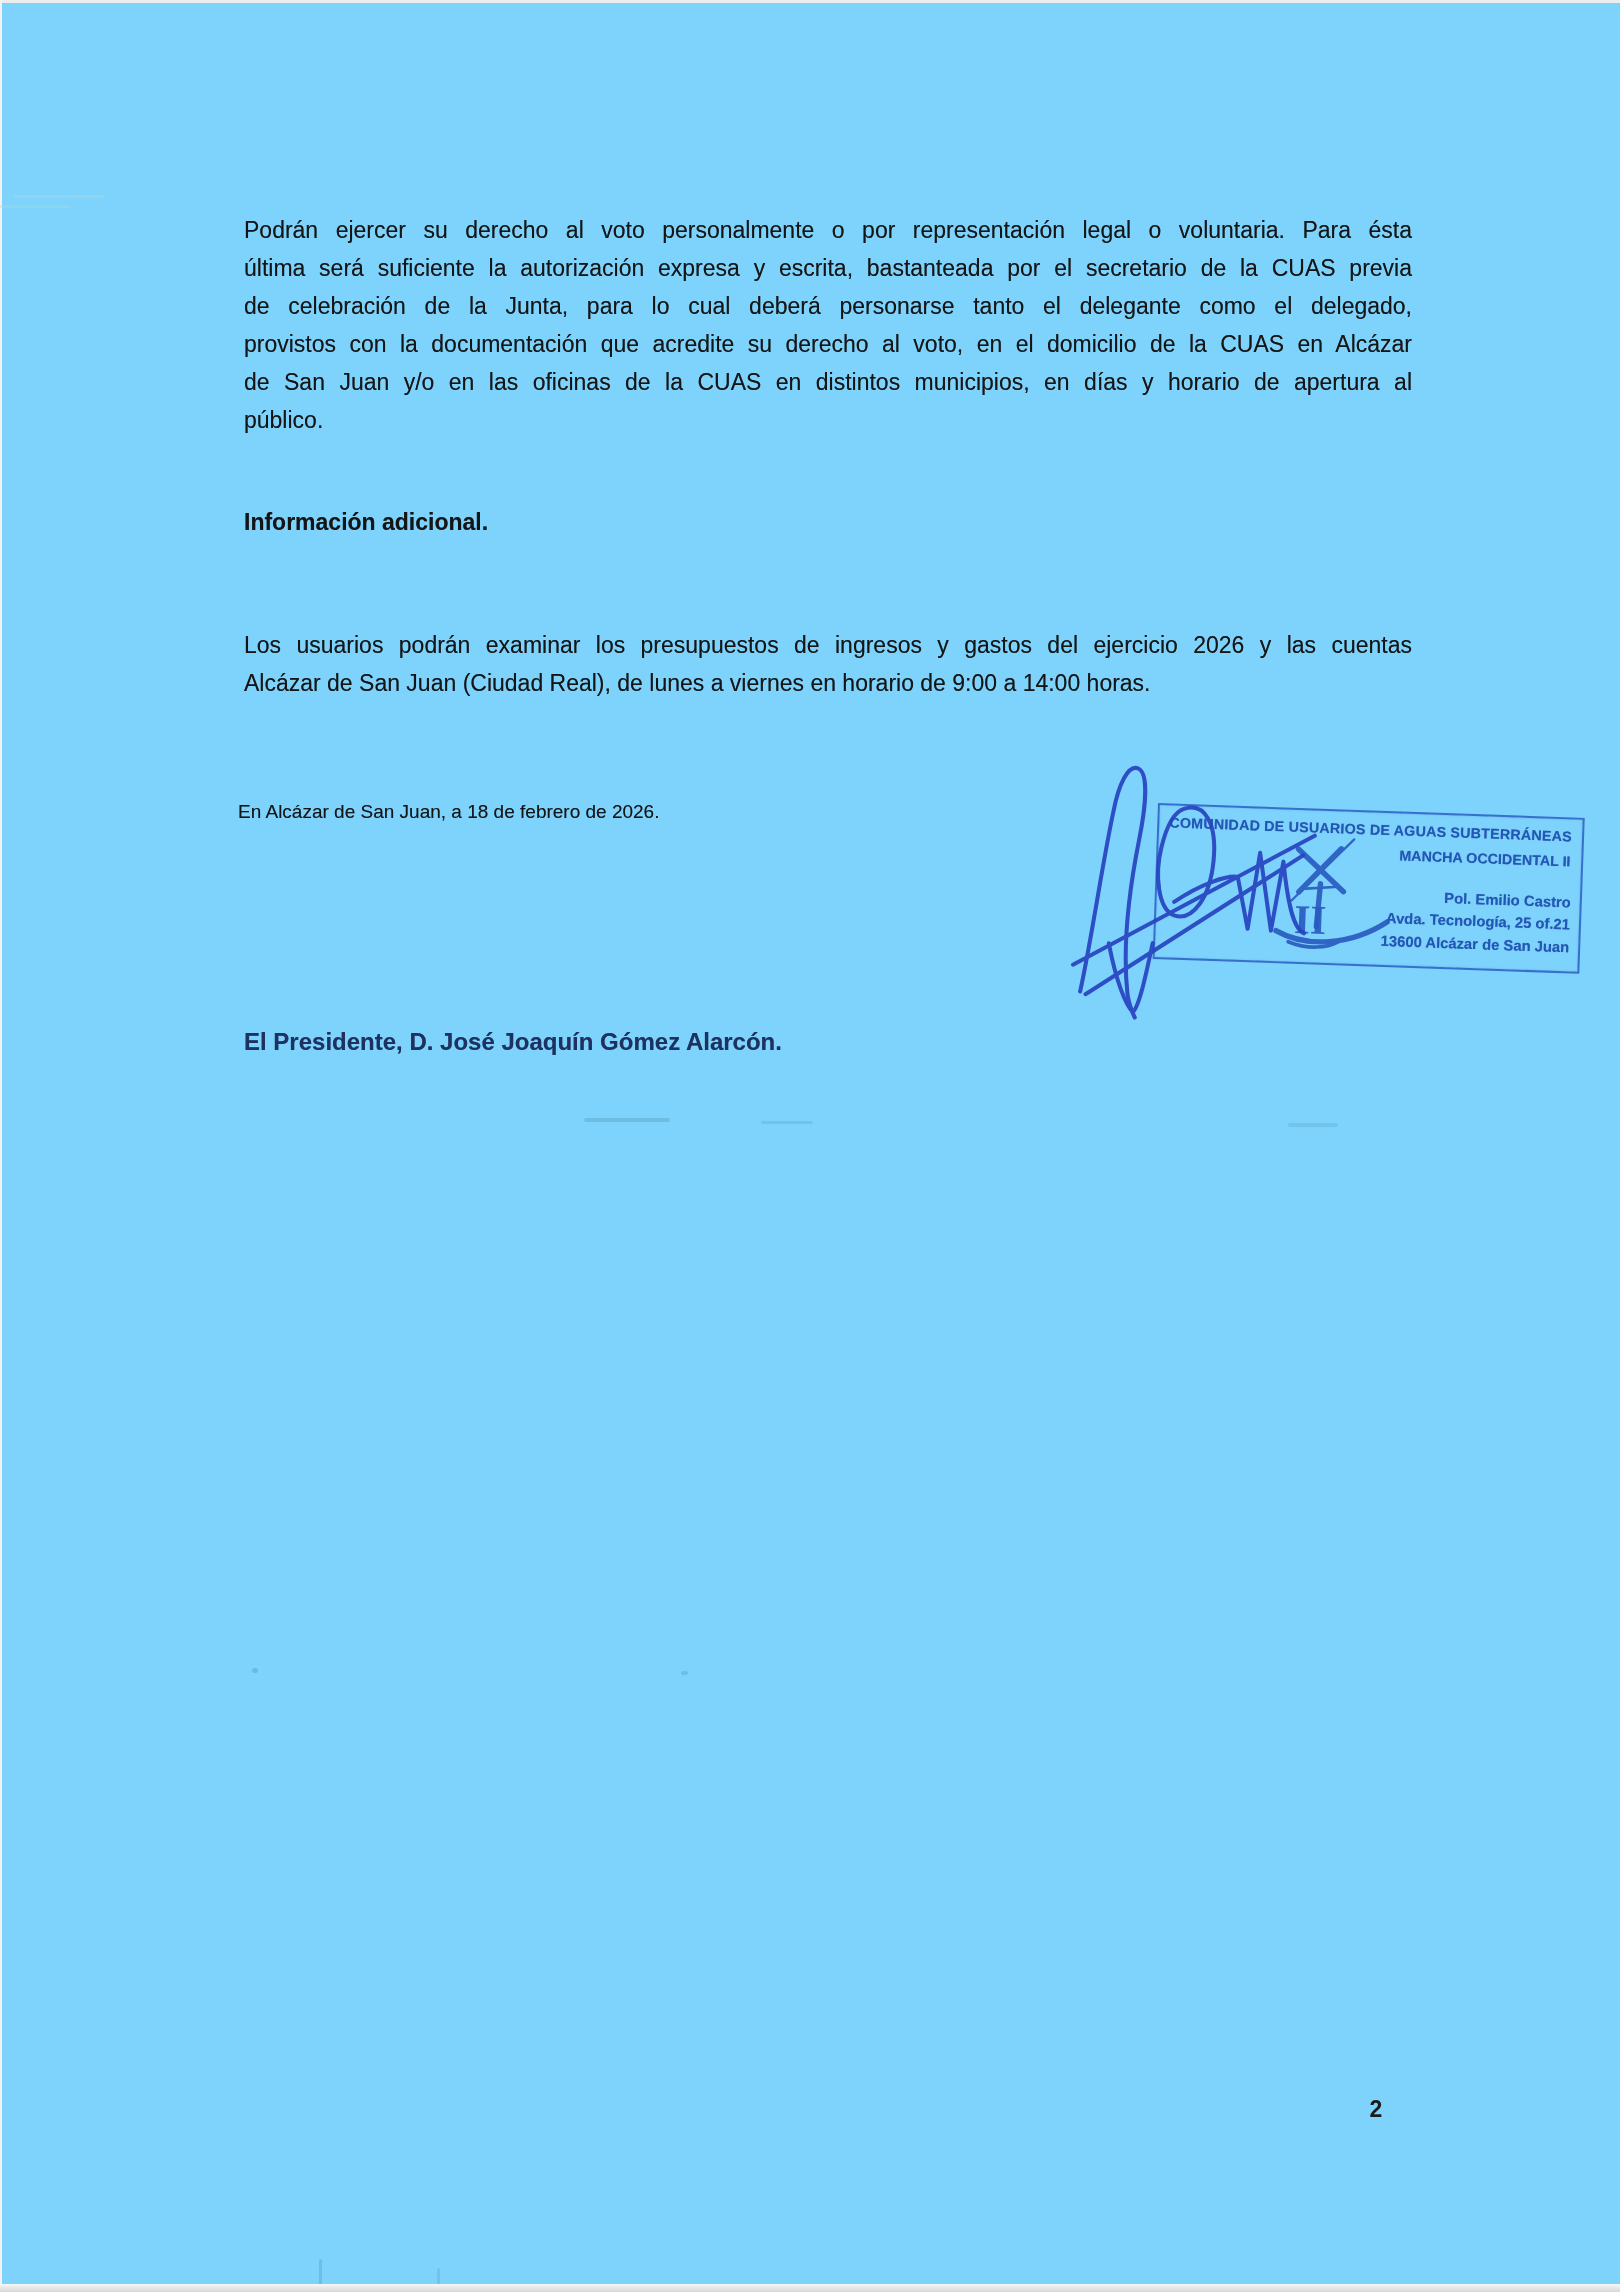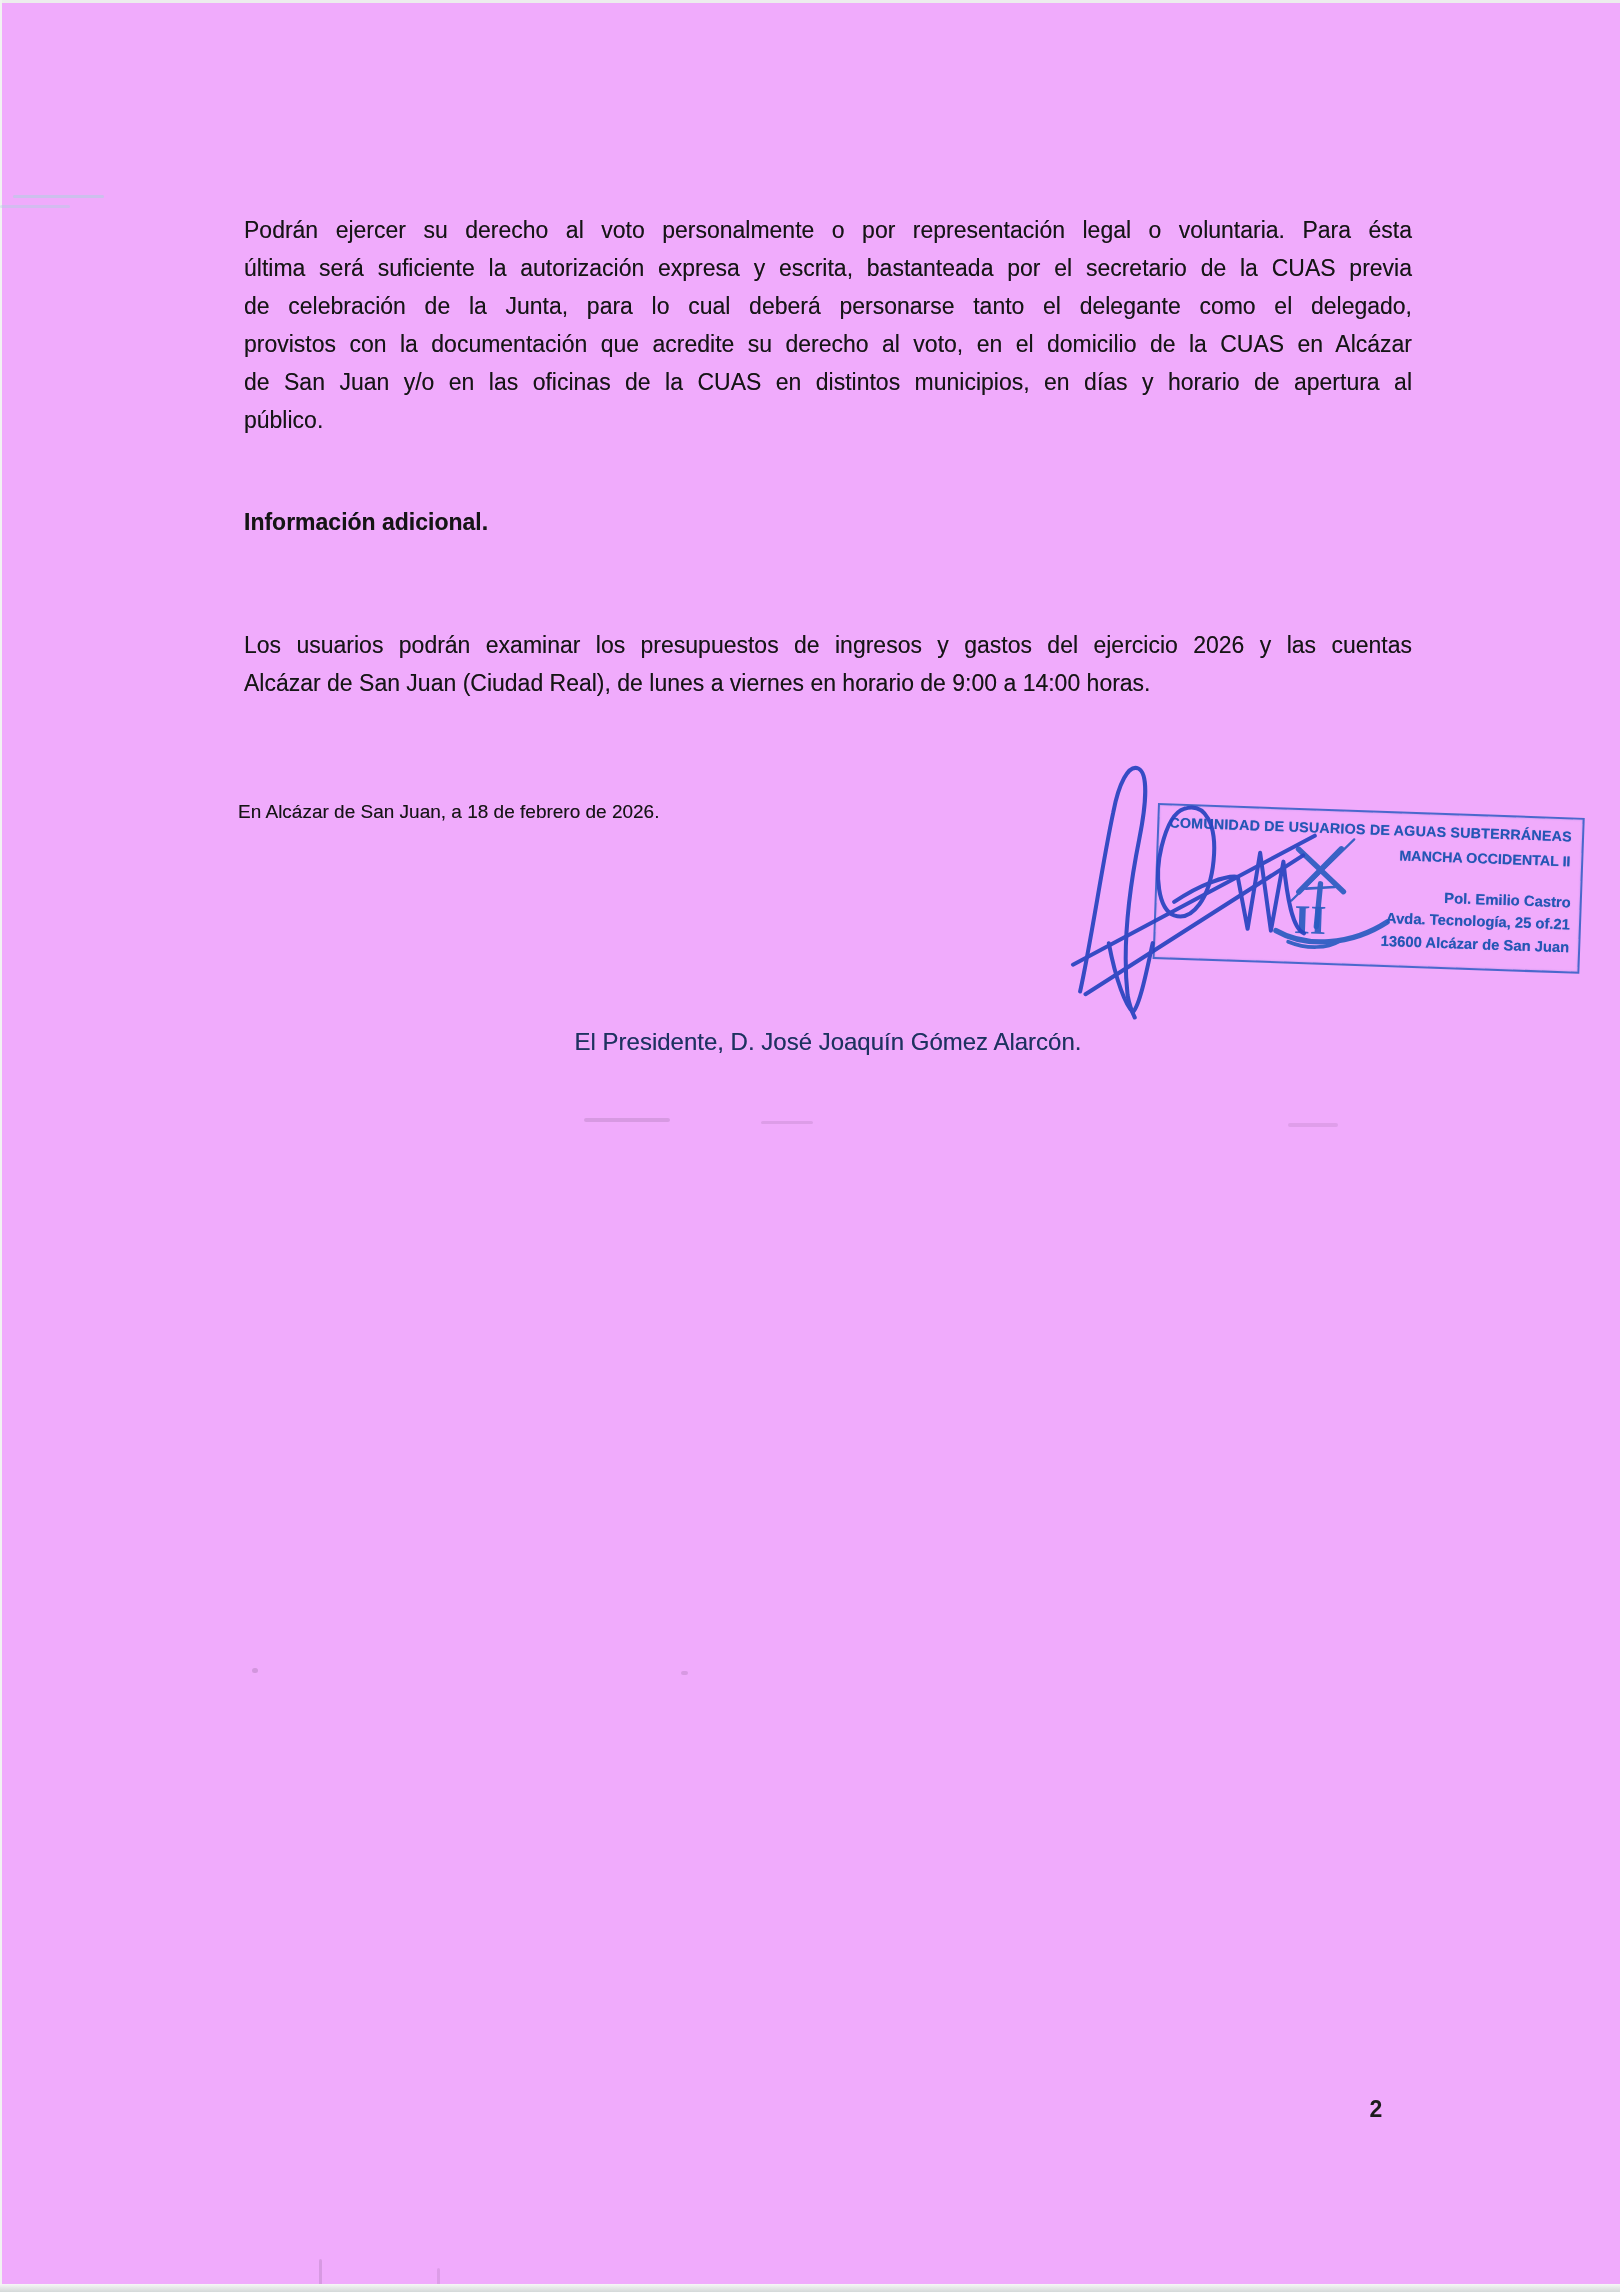--- a/index.html
+++ b/index.html
@@ -1,19 +1,19 @@
 <!DOCTYPE html>
 <html style="font-size:14.3px"><head>
 <meta charset="utf-8">
 <style>
   html,body{margin:0;padding:0;background:#e9e9e9;}
   .page{
     position:relative;
     width:1620px;height:2293px;
-    background:#f0abfc;
+    background:#7dd3fc;
     overflow:hidden;
     font-family:"Liberation Sans","DejaVu Sans",sans-serif;
     color:#151515;
   }
   
   .edge-top{position:absolute;left:0;top:0;width:1620px;height:2.7px;background:#ededed;}
   .edge-bottom{position:absolute;left:0;top:2284px;width:1620px;height:9px;
     background:linear-gradient(#f7f7f7,#cfd4d4);}
   .edge-left{position:absolute;left:0;top:0;width:1.8px;height:2293px;background:#f2f2f2;}
 
@@ -30,22 +30,22 @@
     font-size:23px;font-weight:700;line-height:38px;
     text-shadow:0 0 0.4px rgba(0,0,0,0.4);
   }
   .date-line{
     position:absolute;left:238px;top:793px;
     font-size:19px;line-height:38px;
     text-shadow:0 0 0.4px rgba(0,0,0,0.4);
   }
   .president-line{
     position:absolute;left:244px;top:1028px;width:1168px;
-    text-align:center;
-    font-size:24px;font-weight:400;color:#1d3260;
+    text-align:left;
+    font-size:24px;font-weight:700;color:#1d3260;
     text-shadow:0 0 0.4px rgba(29,50,96,0.5);
   }
   .page-number{
     position:absolute;left:1349px;top:2096px;width:54px;
     text-align:center;font-size:23px;font-weight:600;color:#1c1c1c;
   }
 
   
   .stamp{
     position:absolute;left:1158px;top:803px;width:423px;height:152px;

